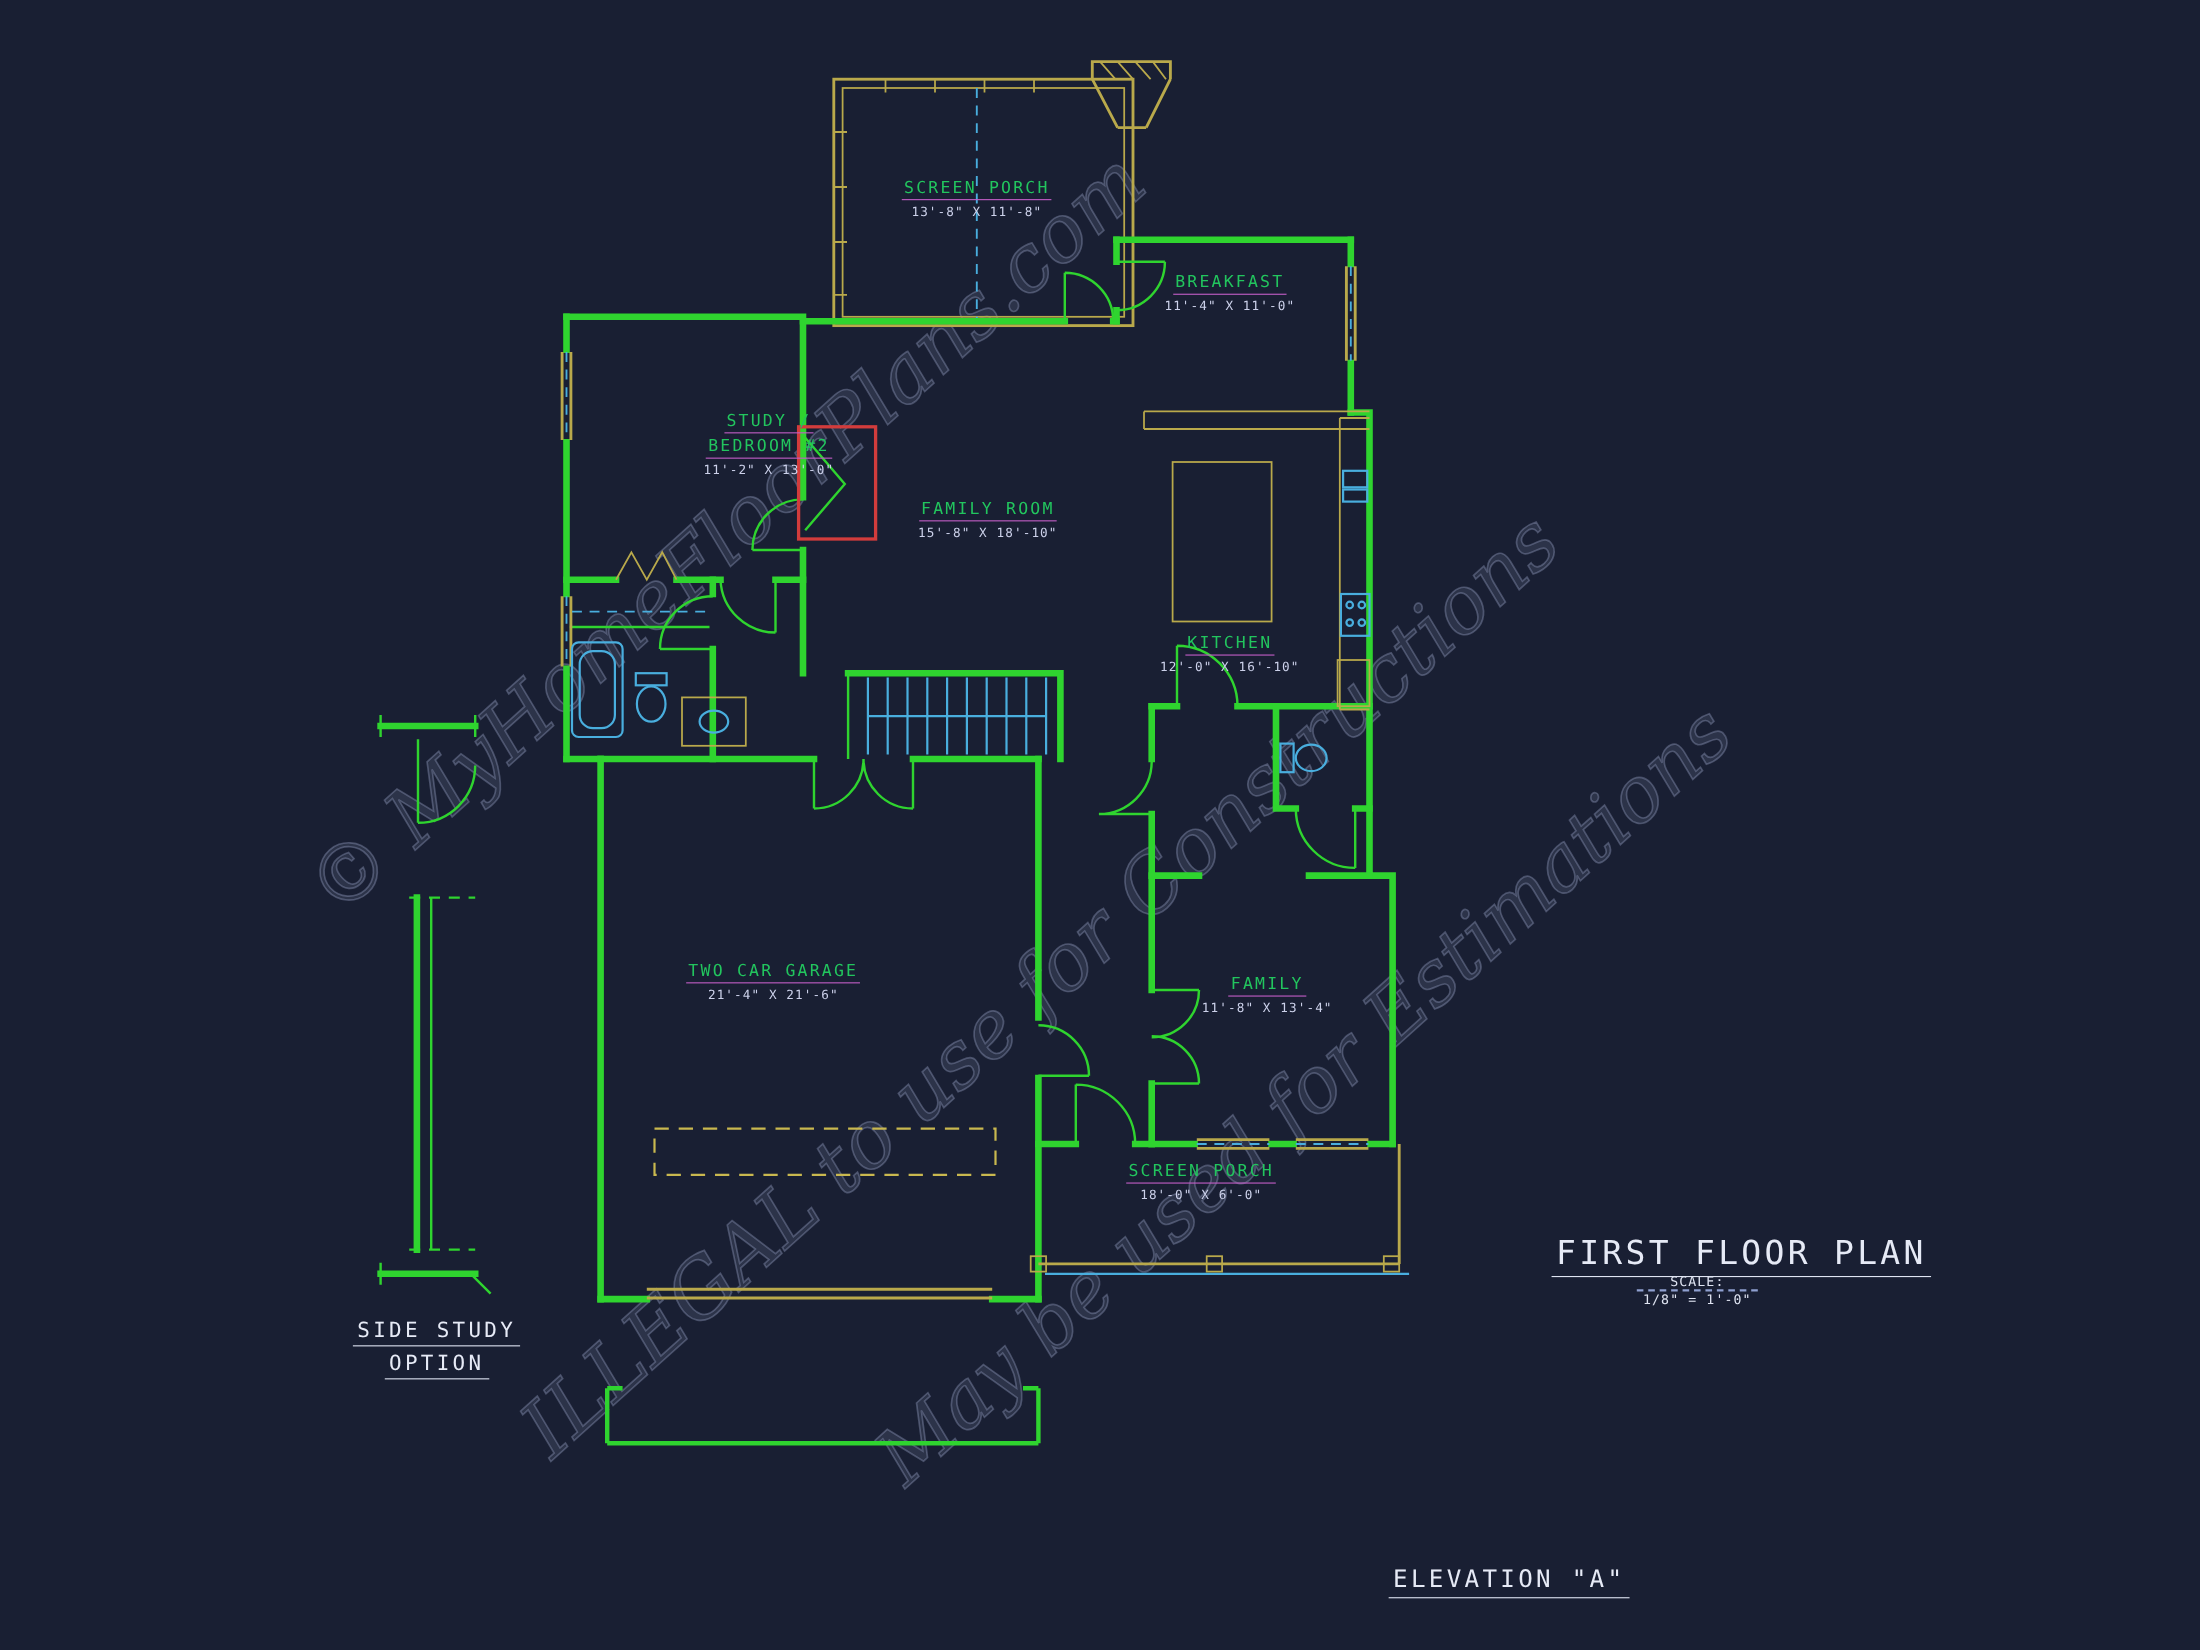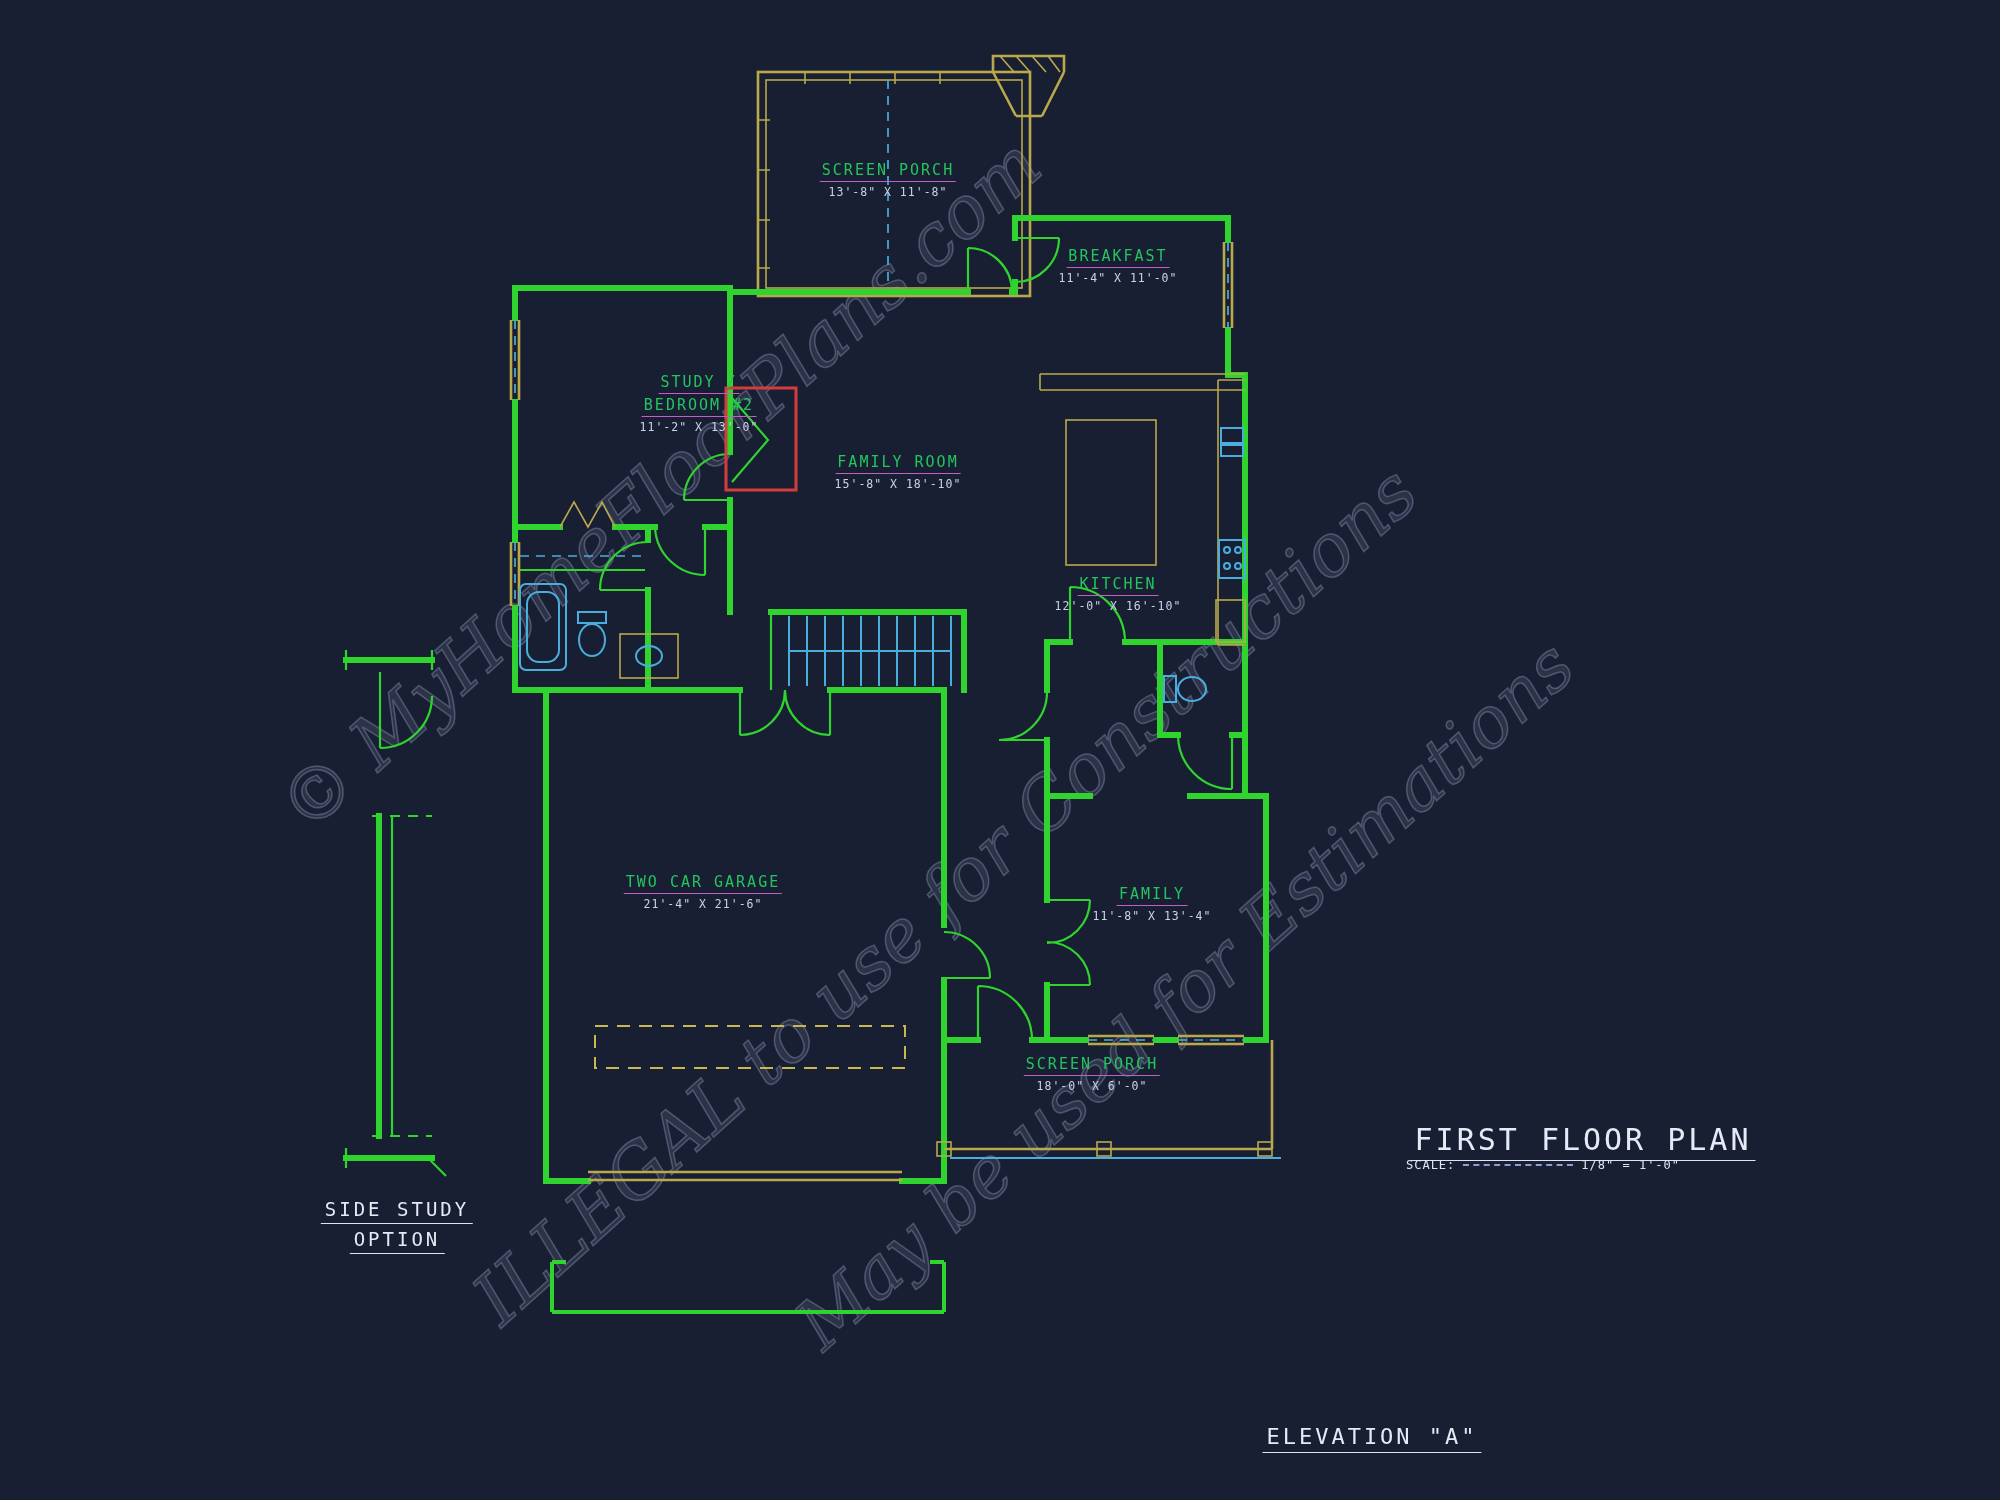--- a/index.html
+++ b/index.html
@@ -215,21 +215,21 @@
   </div>
 
   <div class="title" style="left:397px;top:1198px;font-size:19px;">
     <span class="t-line">SIDE STUDY</span><br>
     <span class="t-line" style="margin-top:4px;">OPTION</span>
   </div>
 
   <div class="title" style="left:1543px;top:1122px;font-size:30px;margin-left:40px;">
     <span class="t-line">FIRST FLOOR PLAN</span>
   </div>
-  <div class="scale-row" style="left:1543px;top:1158px;">
+  <div class="scale-row" style="left:1543px;top:1158px;flex-direction:column;">
     <span>SCALE:</span>
     <span class="scale-dashes"></span>
     <span>1/8" = 1'-0"</span>
   </div>
 
   <div class="title" style="left:1372px;top:1424px;font-size:22px;">
     <span class="t-line">ELEVATION "A"</span>
   </div>
 
 </div>

